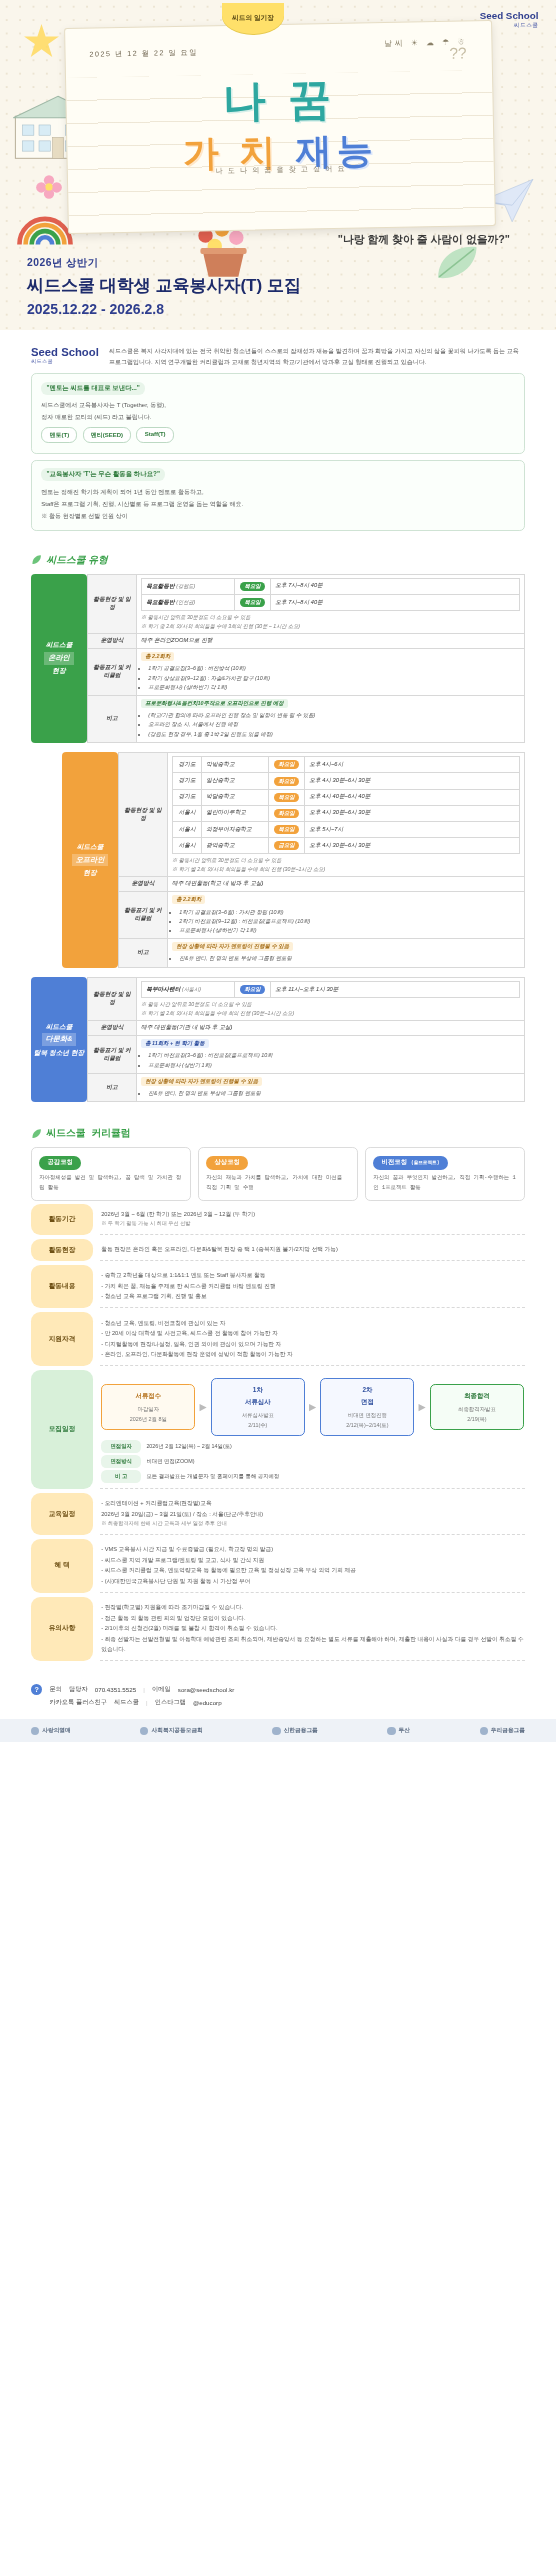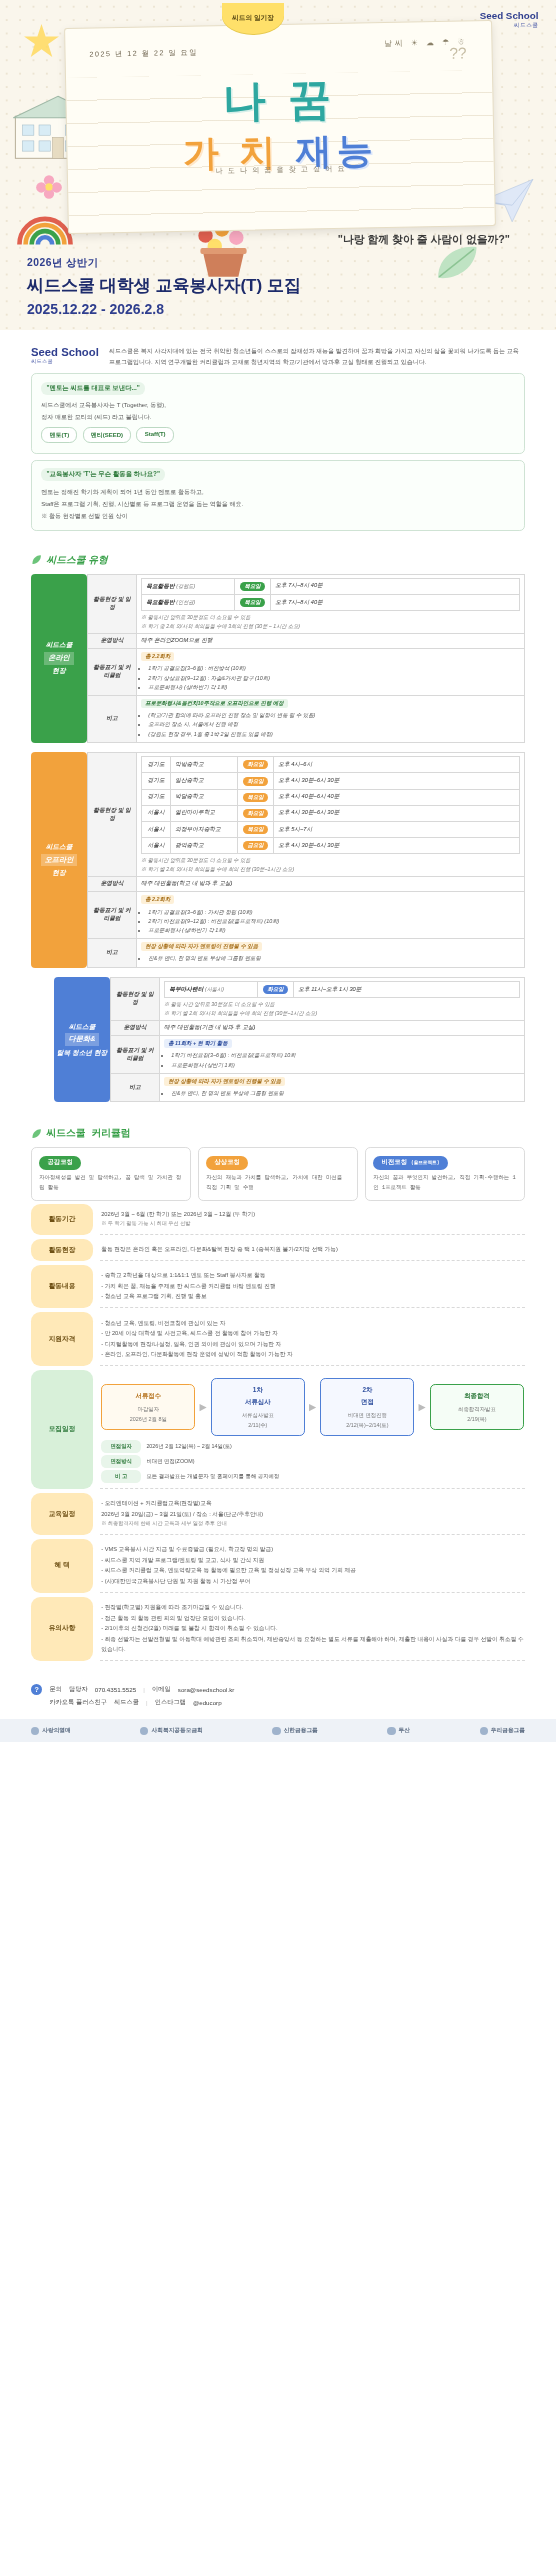--- a/index.html
+++ b/index.html
@@ -123,22 +123,22 @@
   
   .types { padding:3.1px 31px 0 31px;font-style:italic;}
   .type-block{ display:flex; gap:0; margin-bottom:9.3px; align-items:stretch;}
   .type-tag{
     width:56px; flex:0 0 56px; border-radius:4.1px; color:#fff;
     display:flex; flex-direction:column; align-items:center; justify-content:center;
     font-weight:bold; font-size:6.7px; line-height:1.5; text-align:center; padding:4.1px 2.1px;
   }
   .type-tag .big{ font-size:7.2px; background:rgba(255,255,255,.25); border-radius:0; padding:1px 4.1px; margin:1.5px 0;}
   .tag-online{ background:#3aa14a;}
-  .tag-offline{ background:#f2a23c;}
-  .tag-multi{ background:#4f7fd6;margin-left:23px;}
+  .tag-offline{ background:#f2a23c;margin-left:31px;}
+  .tag-multi{ background:#4f7fd6;}
   table.tt{ border-collapse:collapse; width:100%; font-size:5.7px; background:#fff;}
   table.tt th, table.tt td{ border:0.5px solid #d8d8d8; padding:3.1px 4.1px; vertical-align:middle;}
   table.tt th{ background:#f4f4f4; color:#444; font-weight:bold; width:49px; text-align:center;}
   .tt-inner{ border-collapse:collapse; width:100%;}
   .tt-inner td{ border:0.5px solid #e2e2e2; padding:2.1px 3.1px; font-size:5.7px;}
   .pill{ display:inline-block; border-radius:5.2px; padding:1px 4.1px; font-size:5.4px; color:#fff; font-weight:bold;}
   .p-green{ background:#3aa14a;} .p-orange{ background:#f2a23c;} .p-blue{ background:#4f7fd6;}
   .small-note{ font-size:5.2px; color:#777; line-height:1.6;}
   .req-head{ display:inline-block; background:#fdf0d8; color:#a7701c; font-size:5.4px; font-weight:bold;
     padding:1px 4.1px; border-radius:2.1px; margin-bottom:2.1px;}

